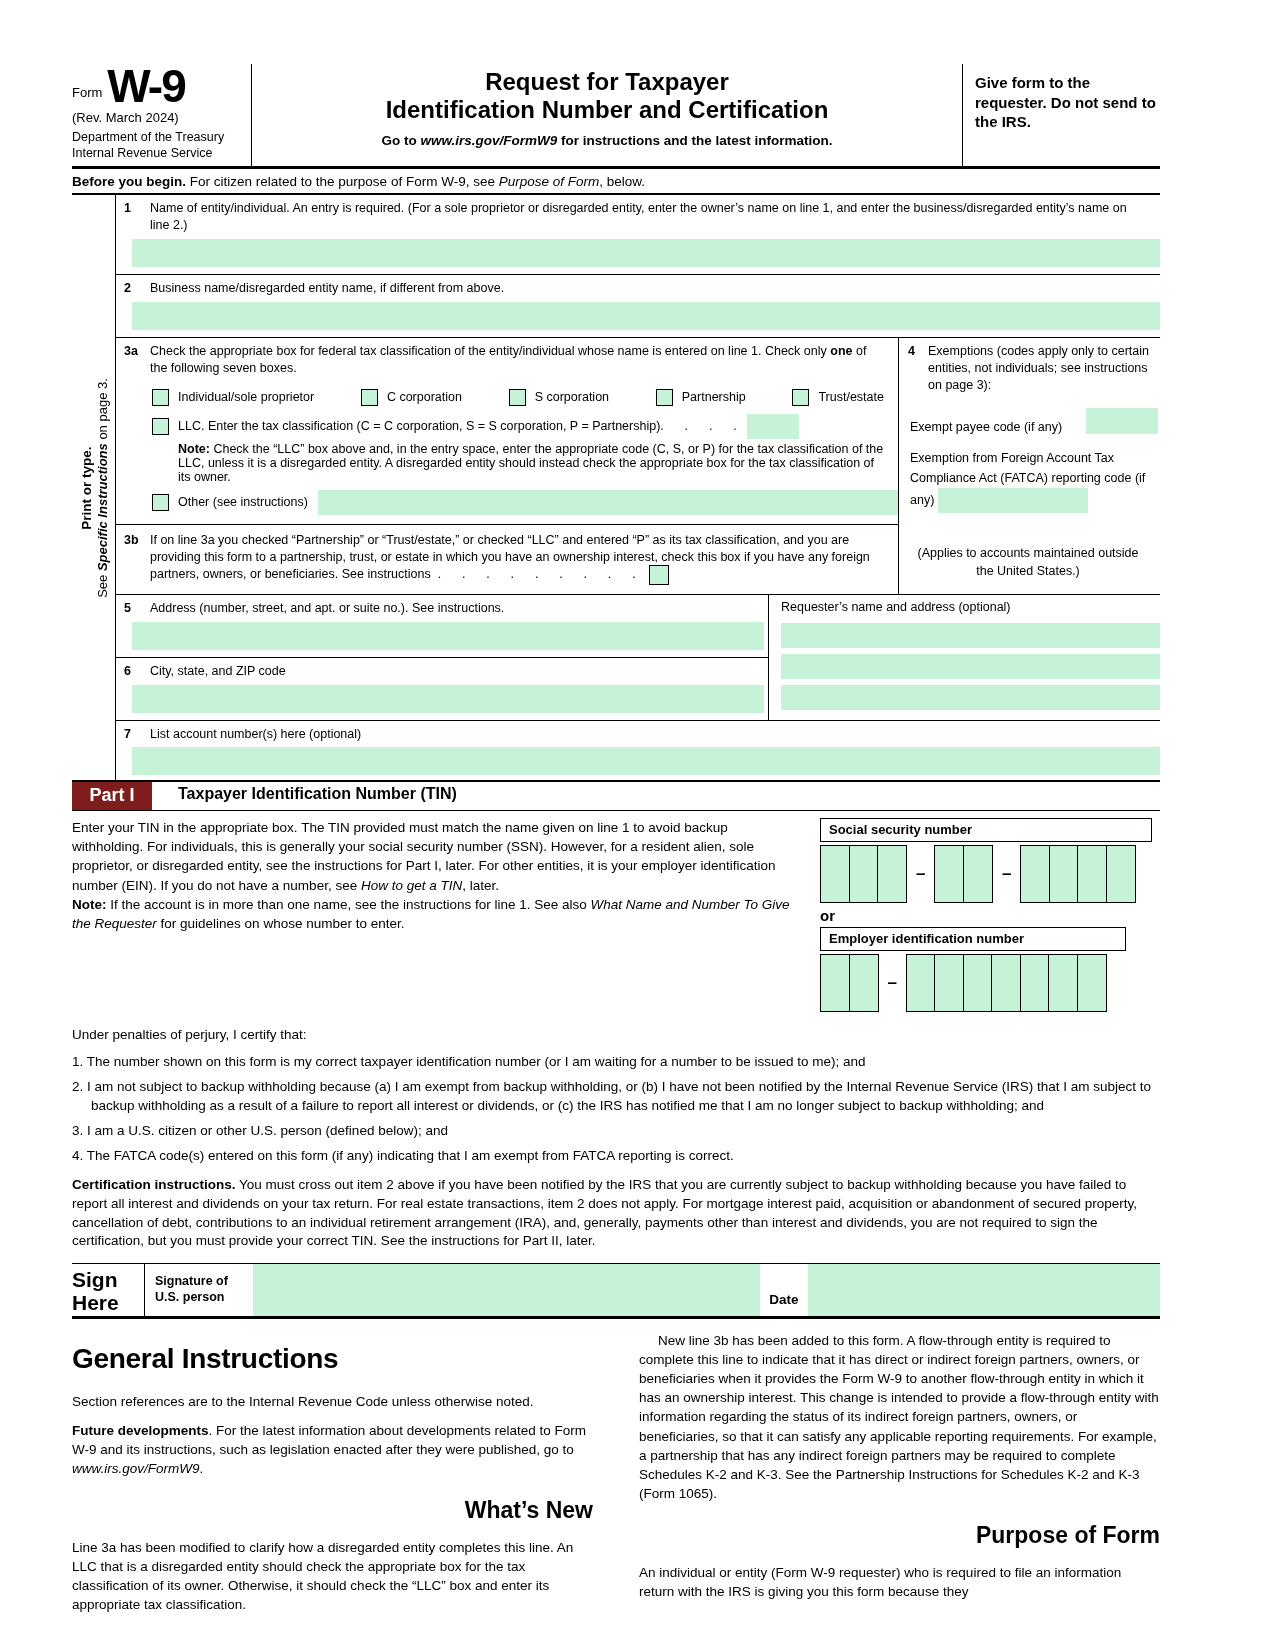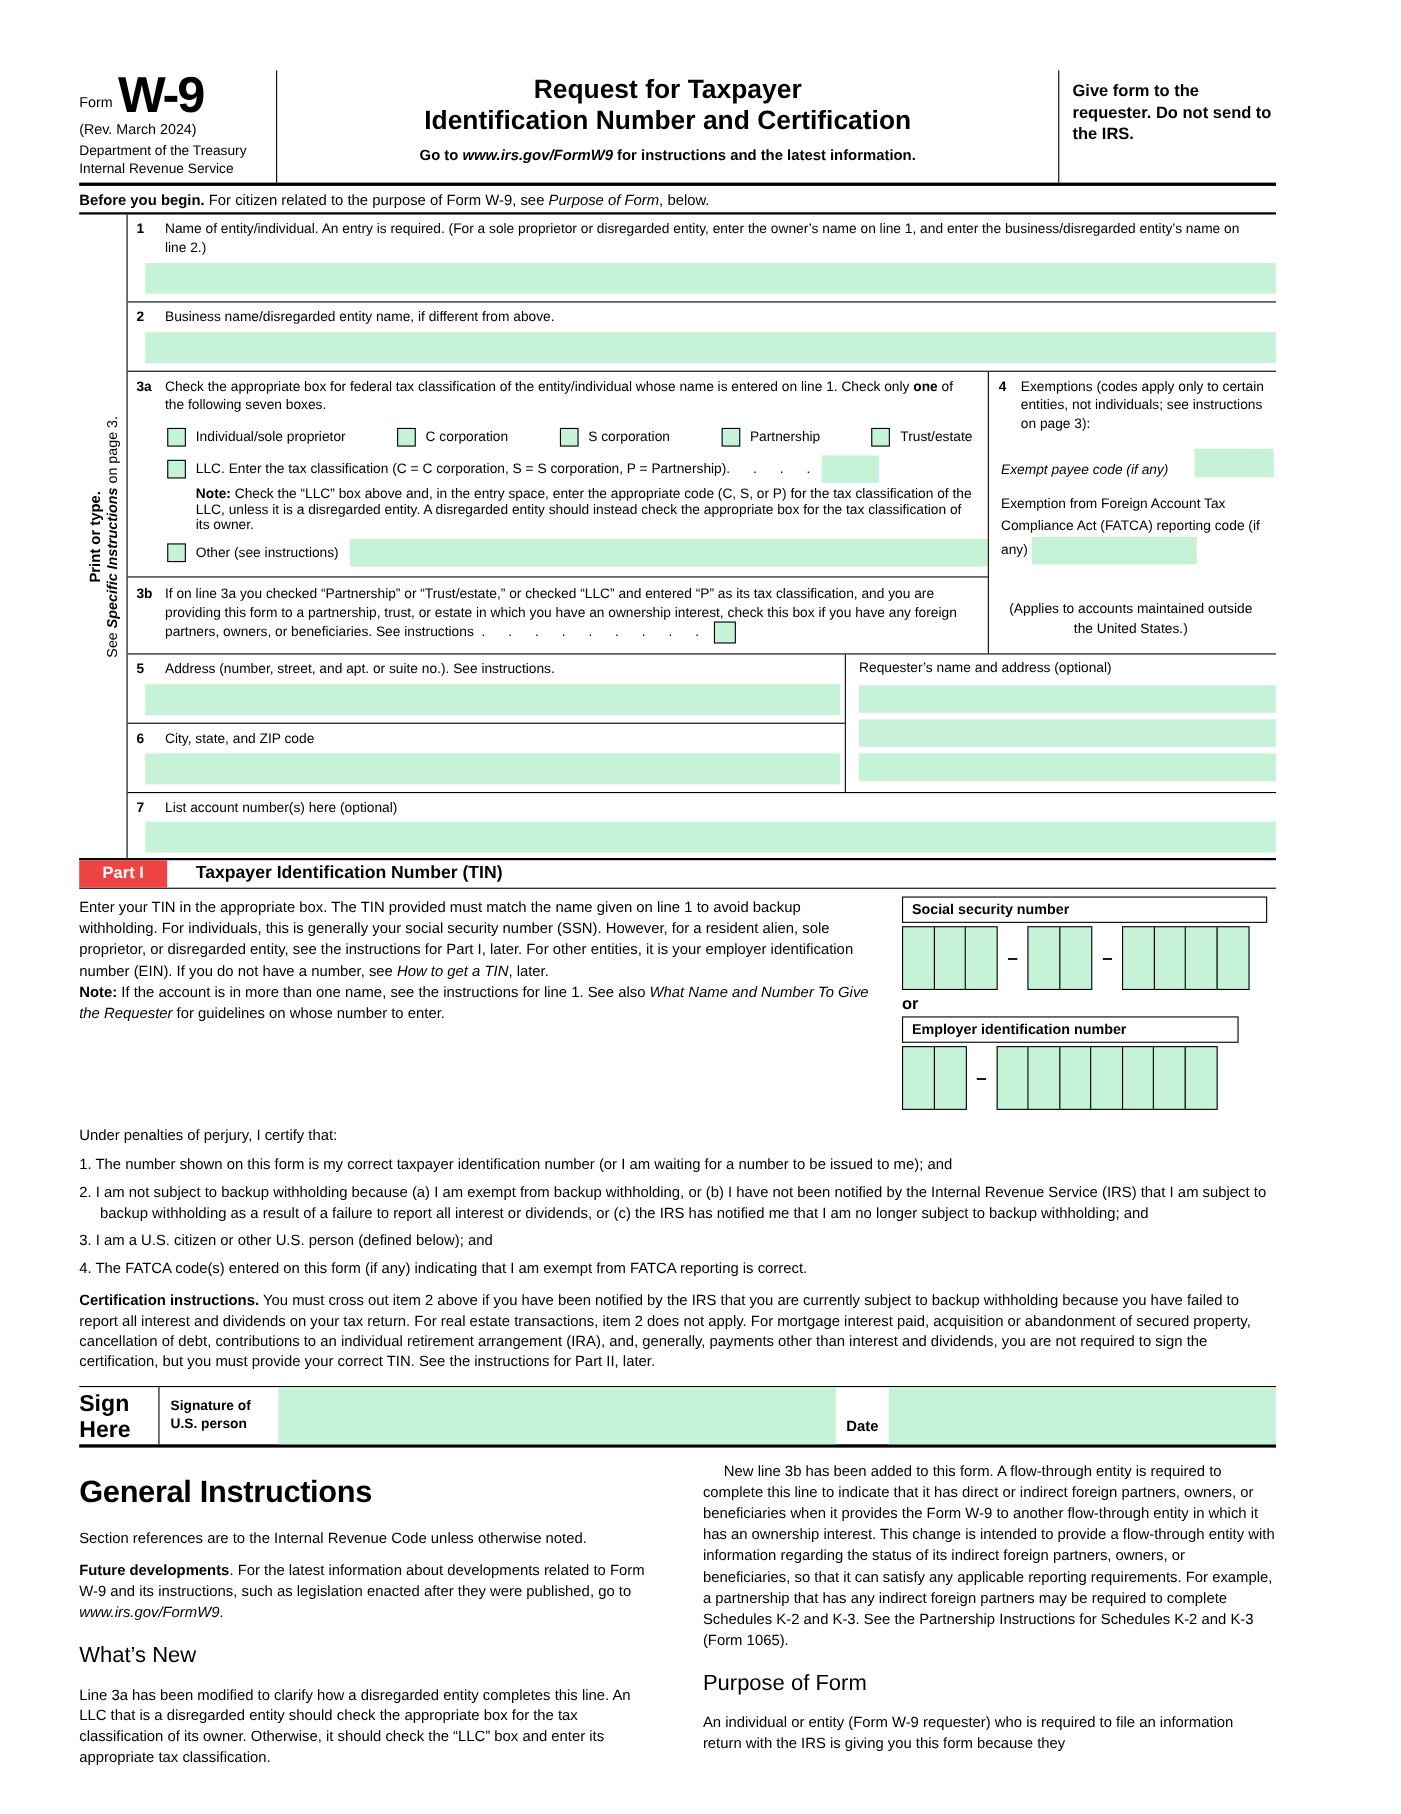--- a/index.html
+++ b/index.html
@@ -70,21 +70,21 @@
   .noterow { margin: 3px 14px 2px 54px; }
   .otherrow { display: flex; align-items: center; margin: 6px 0 9px 28px; }
   .gf-other { flex: 1; height: 25px; margin-left: 10px; }
   .sec3b { border-top: 1px solid #000; padding: 4px 0 9px 8px; }
   .cb-3b { width: 20px; height: 20px; margin-left: 10px; border-width: 1px; }
 
   .col4 { width: 262px; flex: none; border-left: 1px solid #000;
           padding: 2px 0 8px 9px; display: flex; flex-direction: column; }
   .col4 .lnum { width: 20px; }
   .col4 .ltext { padding-right: 8px; }
-  .exemptrow { margin: 14px 0 0 2px; display: flex; align-items: flex-end; gap: 24px; font-style: italic; }
+  .exemptrow { margin: 14px 0 0 2px; display: flex; align-items: flex-end; gap: 24px; }
   .gf-exempt { width: 72px; height: 26px; }
   .fatca { margin: 14px 8px 0 2px; line-height: 1.6; }
   .gf-inline { display: inline-block; width: 150px; height: 25px; vertical-align: middle; }
   .applies { margin-top: auto; padding: 8px 14px 6px 2px; text-align: center;
              line-height: 1.45; }
 
   
   .r56 { display: flex; border-bottom: 1px solid #000; }
   .c56 { flex: 1; min-width: 0; }
   .r5 { padding: 2px 0 0 8px; border-bottom: 1px solid #000; }
@@ -93,21 +93,21 @@
   .creq { width: 392px; flex: none; border-left: 1px solid #000; padding: 5px 0 7px 12px; }
   .gfr { height: 25px; margin-top: 6px; }
   .gfr-first { margin-top: 9px; }
 
   .r7 { padding: 2px 0 2px 8px; }
   .gf7 { height: 28px; margin: 4px 0 3px 8px; }
 
   
   .phdr { display: flex; align-items: stretch; border-top: 2.5px solid #000;
           border-bottom: 1px solid #000; }
-  .pbadge { background: #ef4444; color: #fff; font-weight: 700; font-size: 15px;
+  .pbadge { background: #7f1d1d; color: #fff; font-weight: 700; font-size: 18px;
             padding: 3px 0 4px; width: 80px; text-align: center; flex: none; }
   .ptitle { font-weight: 700; font-size: 16px; padding: 3px 0 4px 26px; }
 
   
   .p1body { display: flex; padding: 7px 0 6px; }
   .p1text { flex: 1; font-size: 13.5px; line-height: 1.42; padding-right: 18px; }
   .p1text .para2 { margin-top: 0; }
   .tinblock { width: 340px; flex: none; font-size: 13px; }
   .tinlabel { border: 1.5px solid #000; font-weight: 700; padding: 3px 8px 4px; }
   .tinlabel-ssn { width: 332px; }
@@ -136,21 +136,21 @@
   .sig-field { flex: 1; }
   .date-cap { width: 48px; flex: none; font-weight: 700; font-size: 13.5px;
               display: flex; align-items: flex-end; justify-content: center;
               padding-bottom: 9px; }
   .date-field { width: 352px; flex: none; }
 
   
   .cols { display: flex; gap: 46px; padding-top: 12px; }
   .coll, .colr { flex: 1; min-width: 0; font-size: 13.5px; line-height: 1.42; }
   .h-gi { font-size: 28px; font-weight: 700; margin: 8px 0 13px; letter-spacing: -0.3px; }
-  .h-sub { font-size: 20px; font-weight: 400; margin: 16px 0 11px; }
+  .h-sub { font-size: 23px; font-weight: 700; margin: 16px 0 11px; text-align: right; }
   .ipara { margin-bottom: 10px; }
   .indent1 { text-indent: 19px; }
 </style>
 </head>
 <body>
 
 <div class="page">
 
   <div class="hdr">
     <div class="hdr-left">

